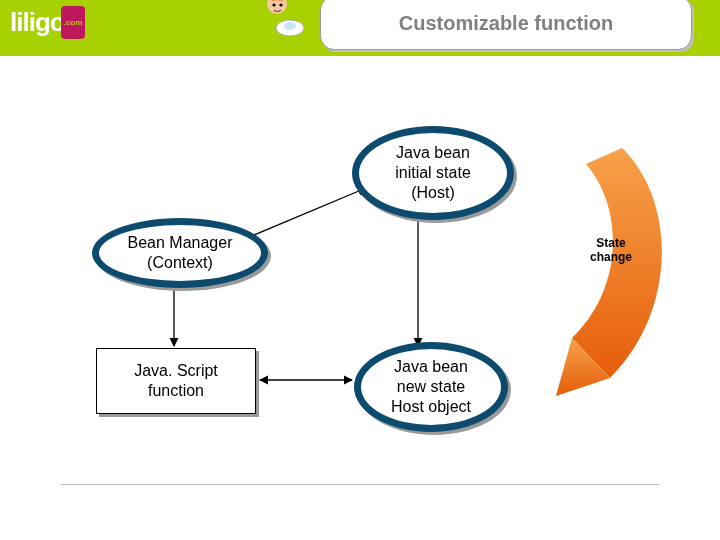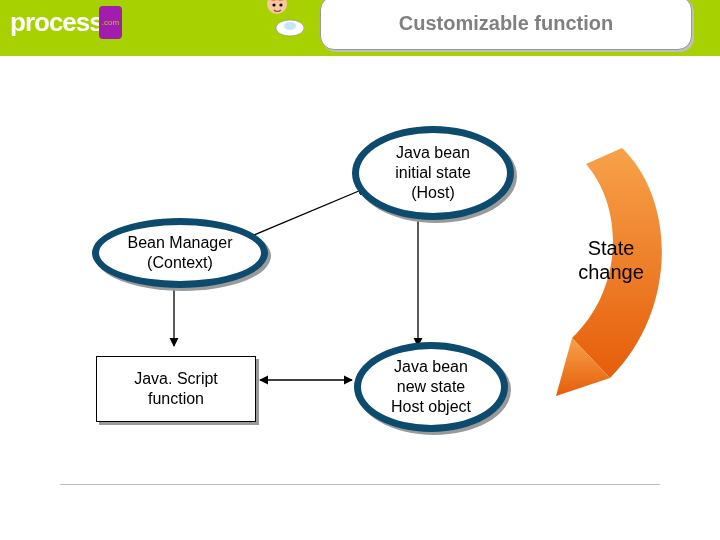--- a/index.html
+++ b/index.html
@@ -34,24 +34,24 @@
   }
   .logo-text {
     font-size: 26px;
     font-weight: 600;
     color: #ffffff;
     letter-spacing: -1px;
     font-family: Arial, sans-serif;
   }
   .logo-dotcom {
     display: inline-block;
-    background: #a21caf;
+    background: #be185d;
     color: #a7d100;
     font-size: 8px;
-    font-weight: normal;
+    font-weight: bold;
     border-radius: 4px;
     padding: 12px 3px;
     vertical-align: super;
     margin-left: -4px;
   }
   .logo-disc {
     position: absolute;
     left: 0px;
     top: -4px;
     width: 140px;
@@ -102,28 +102,28 @@
     position: absolute;
     background: #fff;
     border: 1px solid #000;
     box-shadow: 3px 3px 0 #9a9a9a;
     display: flex;
     align-items: center;
     justify-content: center;
     text-align: center;
     font-size: 16px;
     line-height: 1.25;
-    margin-top: 8px;
   }
   .state-label {
     position: absolute;
-    font-size: 20px;
+    font-size: 12px;
     text-align: center;
     line-height: 1.2;
     color: #000;
+    font-weight: bold;
   }
   svg.connectors {
     position: absolute;
     left: 0;
     top: 0;
     width: 720px;
     height: 540px;
     pointer-events: none;
   }
   .footer-line {
@@ -135,21 +135,21 @@
   }
 </style>
 </head>
 <body>
 <div class="slide">
 
   <div class="header-band"></div>
 
   <div class="logo">
     <div class="logo-disc"></div>
-    <span class="logo-text">process</span><span class="logo-dotcom">.com</span>
+    <span class="logo-text">liligo</span><span class="logo-dotcom">.com</span>
   </div>
 
   <div class="mascot">
     <svg viewBox="0 0 42 46" width="42" height="46">
       <ellipse cx="28" cy="36" rx="14" ry="8" fill="#ffffff" stroke="#777" stroke-width="0.5"></ellipse>
       <ellipse cx="28" cy="34" rx="6" ry="4" fill="#c7e6f7"></ellipse>
       <circle cx="15" cy="12" r="10" fill="#f6c9a0"></circle>
       <path d="M5 6 Q10 -2 18 4 Q22 -2 26 6 Q20 10 15 8 Q10 10 5 6" fill="#e96b2a"></path>
       <circle cx="12" cy="13" r="1.6" fill="#000"></circle>
       <circle cx="19" cy="13" r="1.6" fill="#000"></circle>

